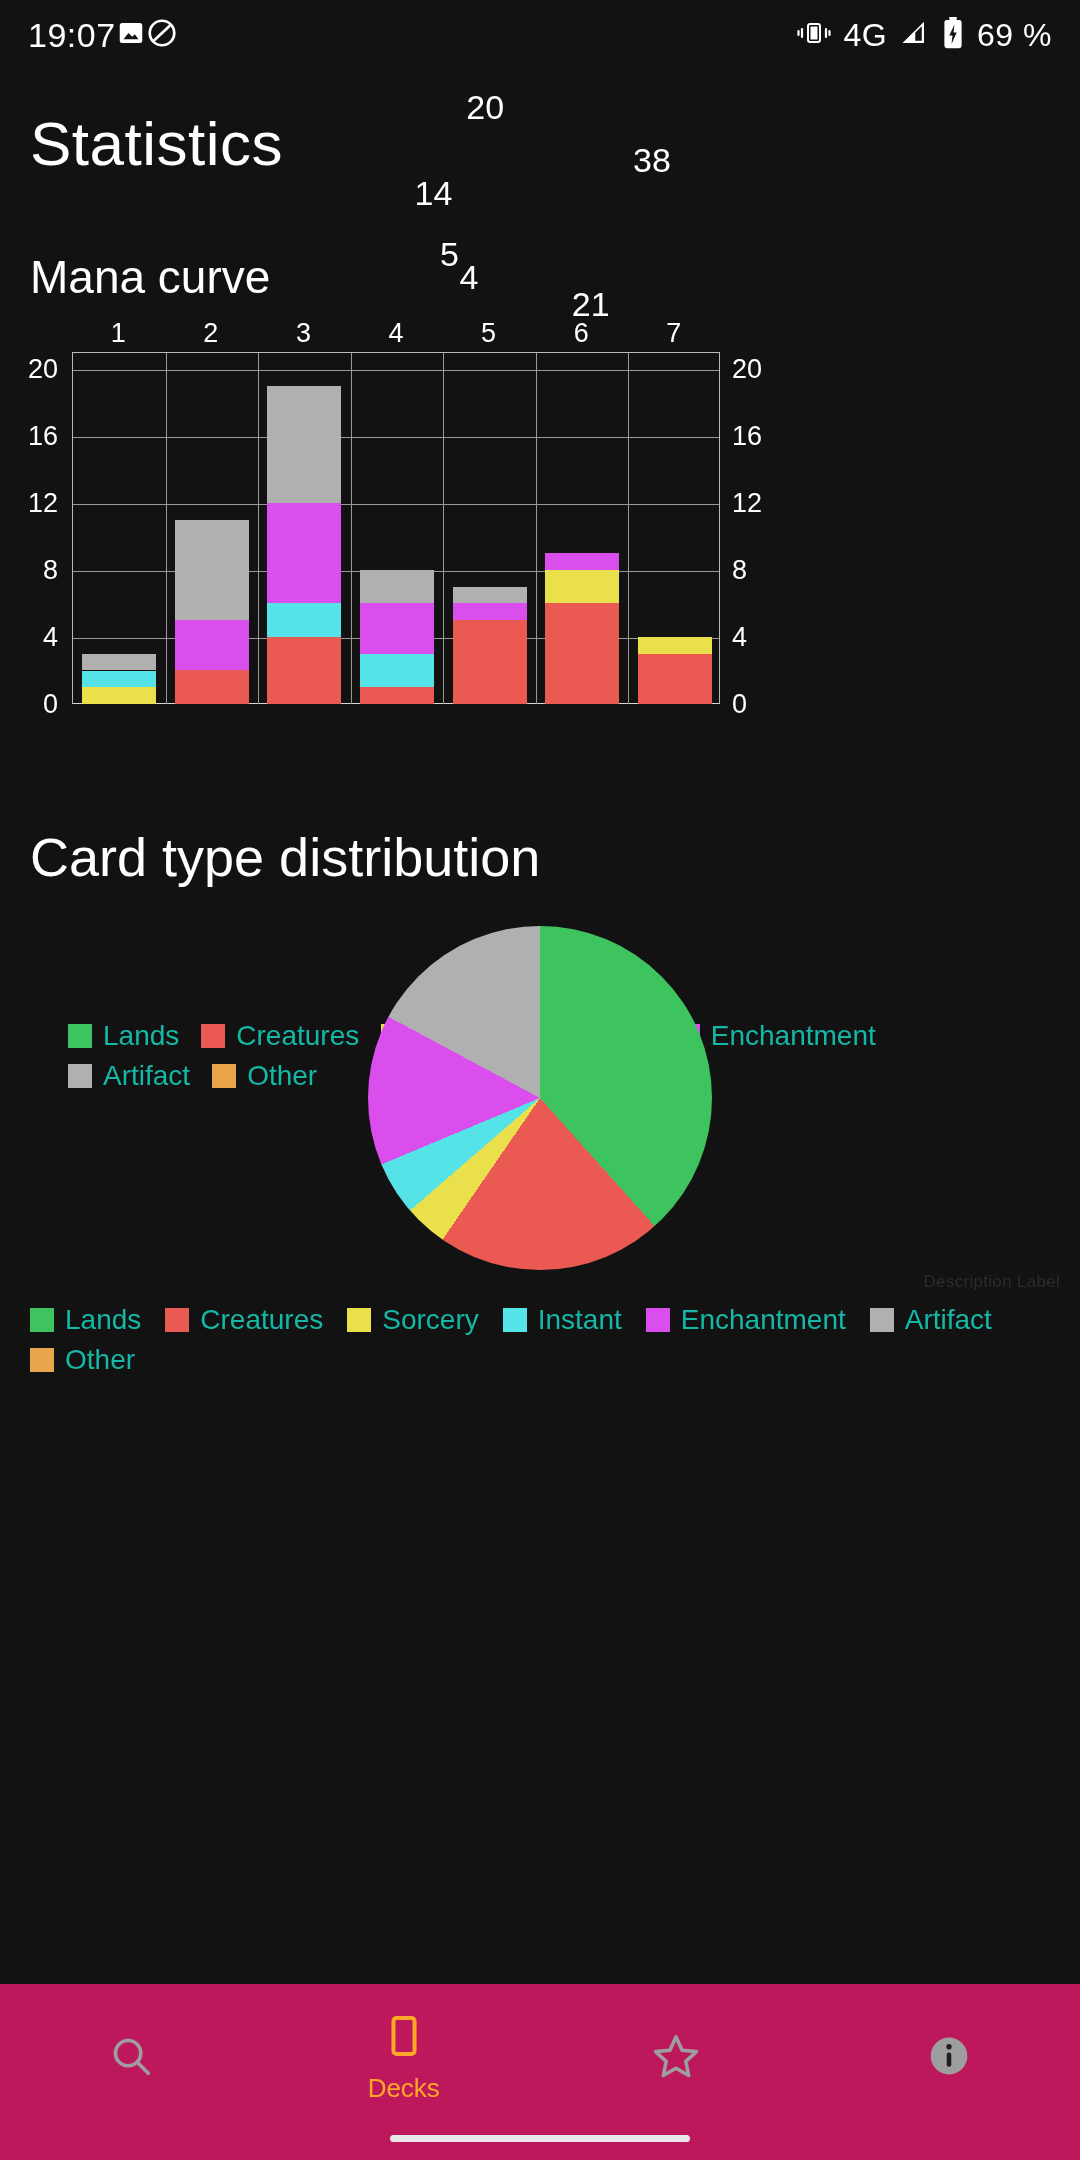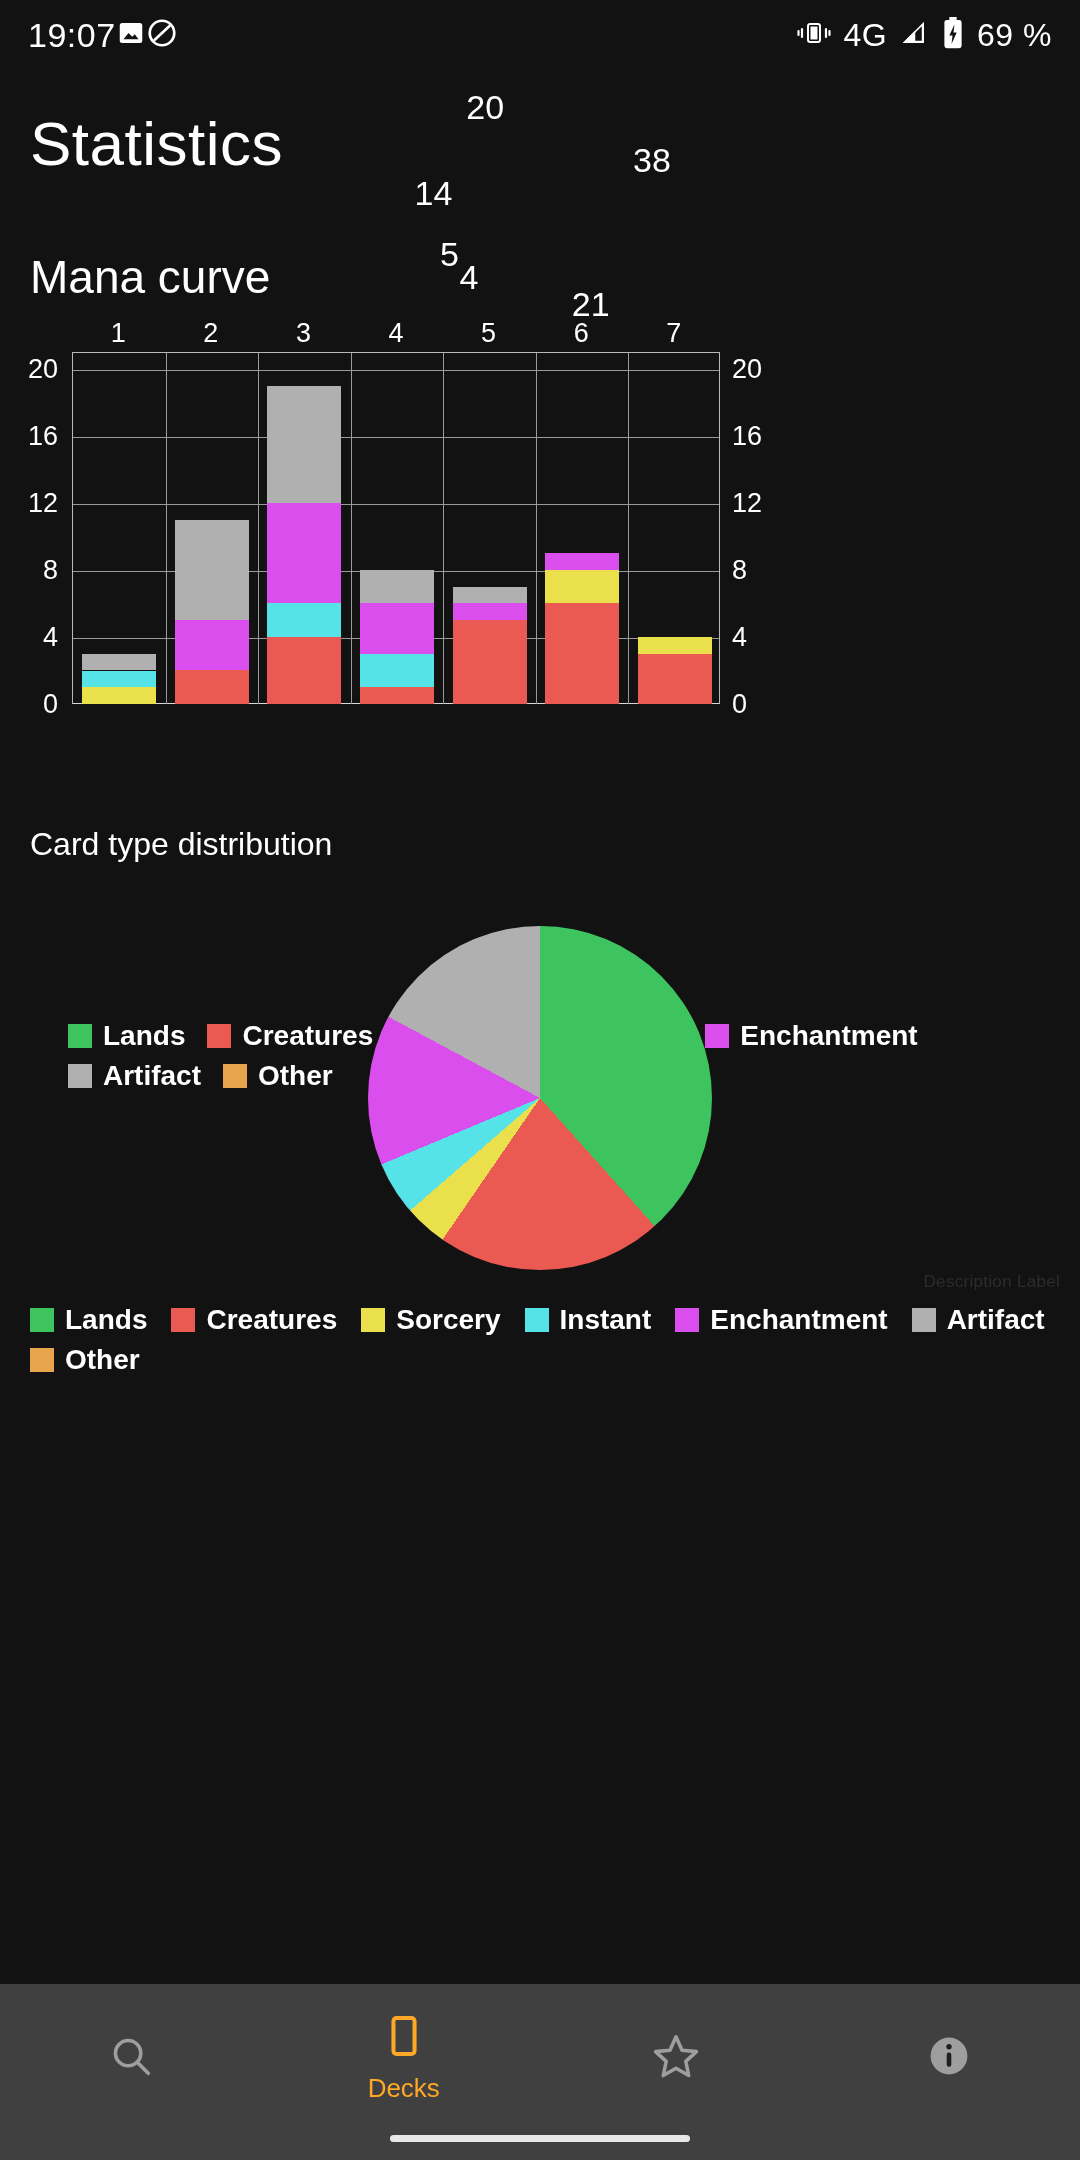--- a/index.html
+++ b/index.html
@@ -27,21 +27,21 @@
   .page-title {
     position: absolute; left: 30px; top: 108px;
     font-size: 62px; color: #ffffff; font-weight: 400; letter-spacing: .5px;
   }
   .section-title-1 {
     position: absolute; left: 30px; top: 250px;
     font-size: 46px; color: #ffffff; font-weight: 400;
   }
   .section-title-2 {
     position: absolute; left: 30px; top: 826px;
-    font-size: 32px; color: #ffffff; font-weight: 400;
+    font-size: 54px; color: #ffffff; font-weight: 400;
   }
 
   
   .barchart { position: absolute; left: 0px; top: 318px; width: 1080px; height: 420px; }
   .bc-xlabels {
     position: absolute; left: 72px; top: 0px; width: 648px; height: 36px;
   }
   .bc-xlab {
     position: absolute; top: 0; transform: translateX(-50%);
     font-size: 27px; color: #ffffff;
@@ -73,21 +73,21 @@
 
   
   .legend {
     position: absolute; display: flex; flex-wrap: wrap;
     align-items: center;
   }
   .legend-item { display: flex; align-items: center; margin-right: 22px; height: 40px; }
   .legend-swatch {
     width: 24px; height: 24px; margin-right: 11px; flex: none;
   }
-  .legend-label { font-size: 28px; color: #ffffff; white-space: nowrap; font-weight: bold; }
+  .legend-label { font-size: 28px; color: #14b8a6; white-space: nowrap; }
 
   .legend-bar { left: 68px; top: 1016px; width: 960px; }
   .legend-pie { left: 30px; top: 1300px; width: 1040px; justify-content: flex-start; }
   .legend-pie .legend-item { margin-right: 24px; }
 
   
   .piewrap { position: absolute; left: 0; top: 900px; width: 1080px; height: 400px; }
   .pie {
     position: absolute; left: 50%; top: 26px; transform: translateX(-50%);
     width: 344px; height: 344px; border-radius: 50%;
@@ -97,21 +97,21 @@
     transform: translate(-50%,-50%); white-space: nowrap;
   }
   .pie-desc {
     position: absolute; right: 20px; top: 372px;
     font-size: 17px; color: #2c2c2c; letter-spacing: .3px;
   }
 
   
   .bottomnav {
     position: absolute; left: 0; bottom: 0; width: 1080px; height: 176px;
-    background: #404040; display: flex; align-items: flex-start; gap: 10px;
+    background: #be185d; display: flex; align-items: flex-start; gap: 10px;
   }
   .nav-item {
     flex: 1; height: 130px; display: flex; flex-direction: column;
     align-items: center; justify-content: center; gap: 10px; padding-top: 18px;
   }
   .nav-label { font-size: 26px; color: #ffa726; }
   .nav-gesture {
     position: absolute; left: 50%; bottom: 18px; transform: translateX(-50%);
     width: 300px; height: 7px; border-radius: 4px; background: #e8e8e8;
   }

